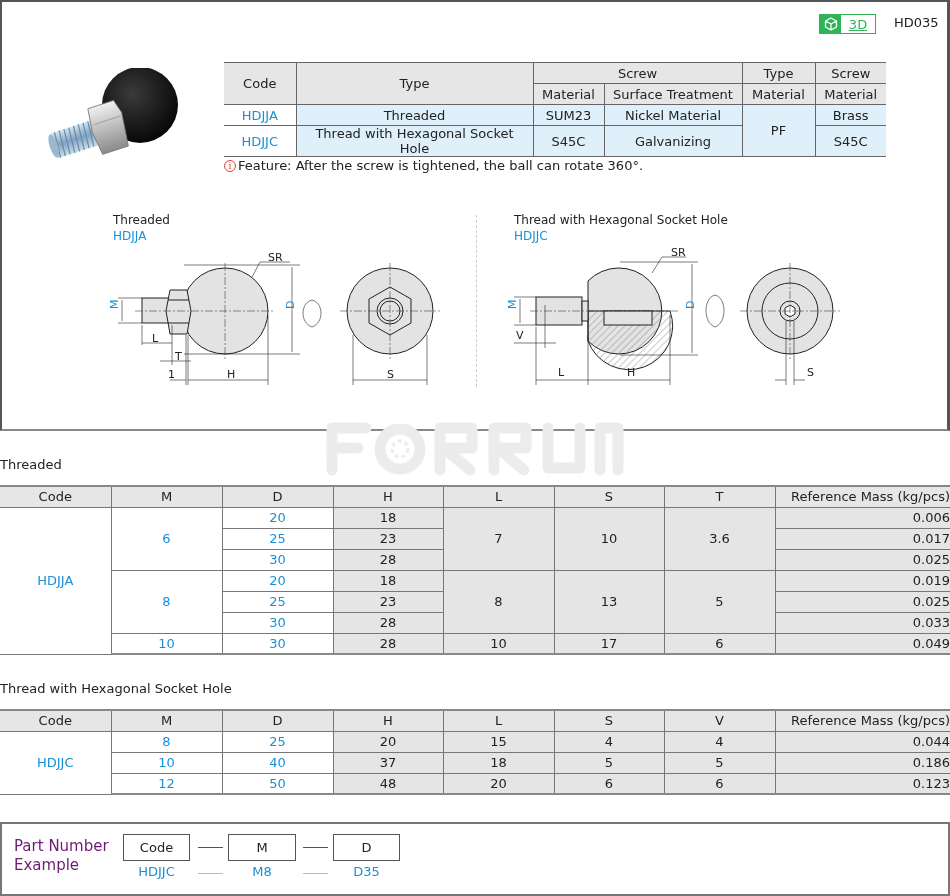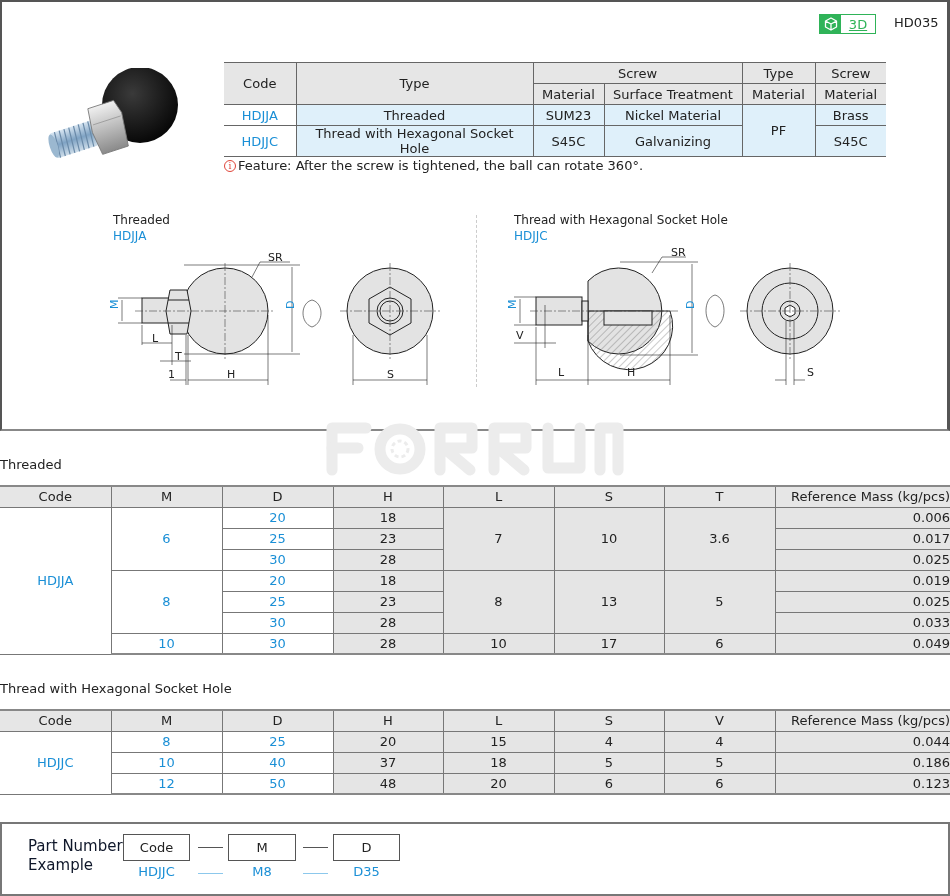--- a/index.html
+++ b/index.html
@@ -26,21 +26,21 @@
   .watermark { position: absolute; left: 322px; top: 420px; width: 306px; height: 56px; }
   .sect-title { position: absolute; left: 0; font-size: 13px; }
   .dt { position: absolute; left: 0; width: 950px; font-size: 13px; table-layout: fixed; }
   .dt th, .dt td { text-align: center; font-weight: normal; height: 21px; border: 1px solid #777; padding: 0; }
   .dt th { background: #e6e6e6; border-top: 2px solid #888; }
   .dt tr:last-child td { border-bottom: 2px solid #888; }
   .dt tr > :first-child { border-left: none; }
   .dt tr > :last-child { border-right: none; text-align: right; }
   .dt td.b { background: #e5e5e5; }
   .pn-frame { position: absolute; left: 0; top: 822px; width: 950px; height: 74px; border: 2px solid #777; border-bottom: 2px solid #777; }
-  .pn-title { position: absolute; left: 28px; top: 837px; font-size: 15px; line-height: 19px; color: #0f172a; }
+  .pn-title { position: absolute; left: 14px; top: 837px; font-size: 15px; line-height: 19px; color: #701a75; }
   .pn-box { position: absolute; top: 834px; height: 27px; border: 1px solid #555; font-size: 13px; display: flex; align-items: center; justify-content: center; }
   .pn-dash { position: absolute; top: 847px; height: 1px; background: #555; width: 25px; }
   .pn-val { position: absolute; top: 864px; font-size: 13px; color: #1a8fd6; text-align: center; }
   .pn-bdash { position: absolute; top: 873px; height: 1px; background: #8cc8ec; width: 25px; }
 </style>
 </head>
 <body>
 
 <div class="top-frame"></div>
 

